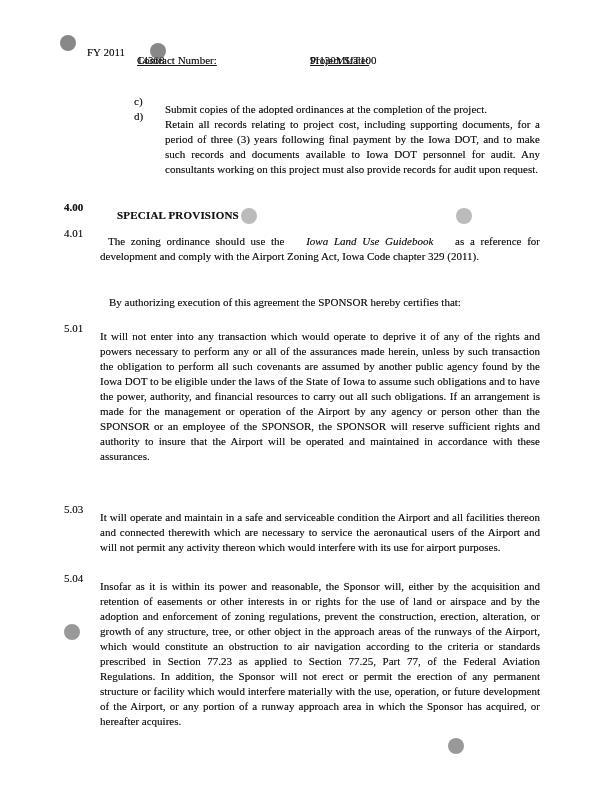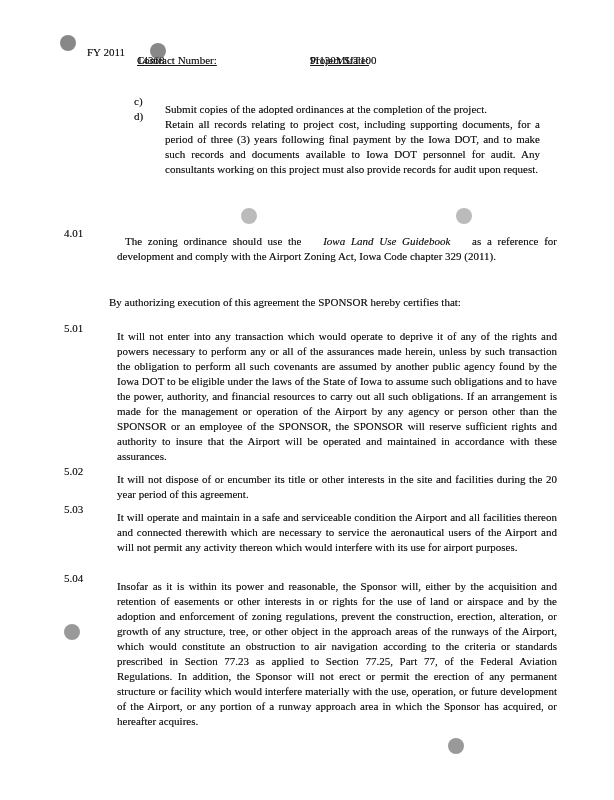--- a/index.html
+++ b/index.html
@@ -24,21 +24,21 @@
   .pair-label { margin-right: 6px; text-decoration: underline; }
 
   
   .subitem { position: absolute; left: 110px; }
   .subitem .marker { position: absolute; left: 0; top: 0; }
   .subitem .itext { margin-left: 23px; width: 391px; text-align: justify; }
 
   
   .clause { position: absolute; left: 40px; width: 502px; }
   .clause .num { position: absolute; left: 0; top: 0; }
-  .clause .ctext { margin-left: 45px; width: 456px; text-align: justify; }
+  .clause .ctext { margin-left: 28px; width: 456px; text-align: justify; }
   .clause .heading { margin-left: 45px; width: 456px; font-weight: bold; letter-spacing: 0.2px; }
   .intro { position: absolute; left: 85px; width: 470px; }
   .italic { font-style: italic; }
 
   
   .dot {
     position: absolute;
     width: 2px; height: 2px;
     background: #555;
     border-radius: 50%;
@@ -65,38 +65,38 @@
   <div class="subitem" style="top:70px">
     <span class="marker">c)</span>
     <p class="itext">Submit copies of the adopted ordinances at the completion of the project.</p>
   </div>
 
   <div class="subitem" style="top:85px">
     <span class="marker">d)</span>
     <p class="itext">Retain all records relating to project cost, including supporting documents, for a period of three (3) years following final payment by the Iowa DOT, and to make such records and documents available to Iowa DOT personnel for audit.  Any consultants working on this project must also provide records for audit upon request.</p>
   </div>
 
+  <div class="clause" style="top:176px">
+    <span class="num" style="font-weight:bold">4.00</span>
+    <p class="heading">SPECIAL PROVISIONS</p>
+  </div>
 
   <div class="clause" style="top:202px">
     <span class="num">4.01</span>
     <p class="ctext"><span>The zoning ordinance should use the </span><span class="italic">Iowa Land Use Guidebook</span><span> as a reference for development and comply with the Airport Zoning Act, Iowa Code chapter 329 (2011).</span></p>
   </div>
 
 
   <p class="intro" style="top:271px">By authorizing execution of this agreement the SPONSOR hereby certifies that:</p>
 
   <div class="clause" style="top:297px">
     <span class="num">5.01</span>
     <p class="ctext">It will not enter into any transaction which would operate to deprive it of any of the rights and powers necessary to perform any or all of the assurances made herein, unless by such transaction the obligation to perform all such covenants are assumed by another public agency found by the Iowa DOT to be eligible under the laws of the State of Iowa to assume such obligations and to have the power, authority, and financial resources to carry out all such obligations.  If an arrangement is made for the management or operation of the Airport by any agency or person other than the SPONSOR or an employee of the SPONSOR, the SPONSOR will reserve sufficient rights and authority to insure that the Airport will be operated and maintained in accordance with these assurances.</p>
   </div>
 
-  <div class="clause" style="top:440px">
-    <span class="num">5.02</span>
-    <p class="ctext">It will not dispose of or encumber its title or other interests in the site and facilities during the 20 year period of this agreement.</p>
-  </div>
 
   <div class="clause" style="top:478px">
     <span class="num">5.03</span>
     <p class="ctext">It will operate and maintain in a safe and serviceable condition the Airport and all facilities thereon and connected therewith which are necessary to service the aeronautical users of the Airport and will not permit any activity thereon which would interfere with its use for airport purposes.</p>
   </div>
 
   <div class="clause" style="top:547px">
     <span class="num">5.04</span>
     <p class="ctext">Insofar as it is within its power and reasonable, the Sponsor will, either by the acquisition and retention of easements or other interests in or rights for the use of land or airspace and by the adoption and enforcement of zoning regulations, prevent the construction, erection, alteration, or growth of any structure, tree, or other object in the approach areas of the runways of the Airport, which would constitute an obstruction to air navigation according to the criteria or standards prescribed in Section 77.23 as applied to Section 77.25, Part 77, of the Federal Aviation Regulations.  In addition, the Sponsor will not erect or permit the erection of any permanent structure or facility which would interfere materially with the use, operation, or future development of the Airport, or any portion of a runway approach area in which the Sponsor has acquired, or hereafter acquires.</p>
   </div>

